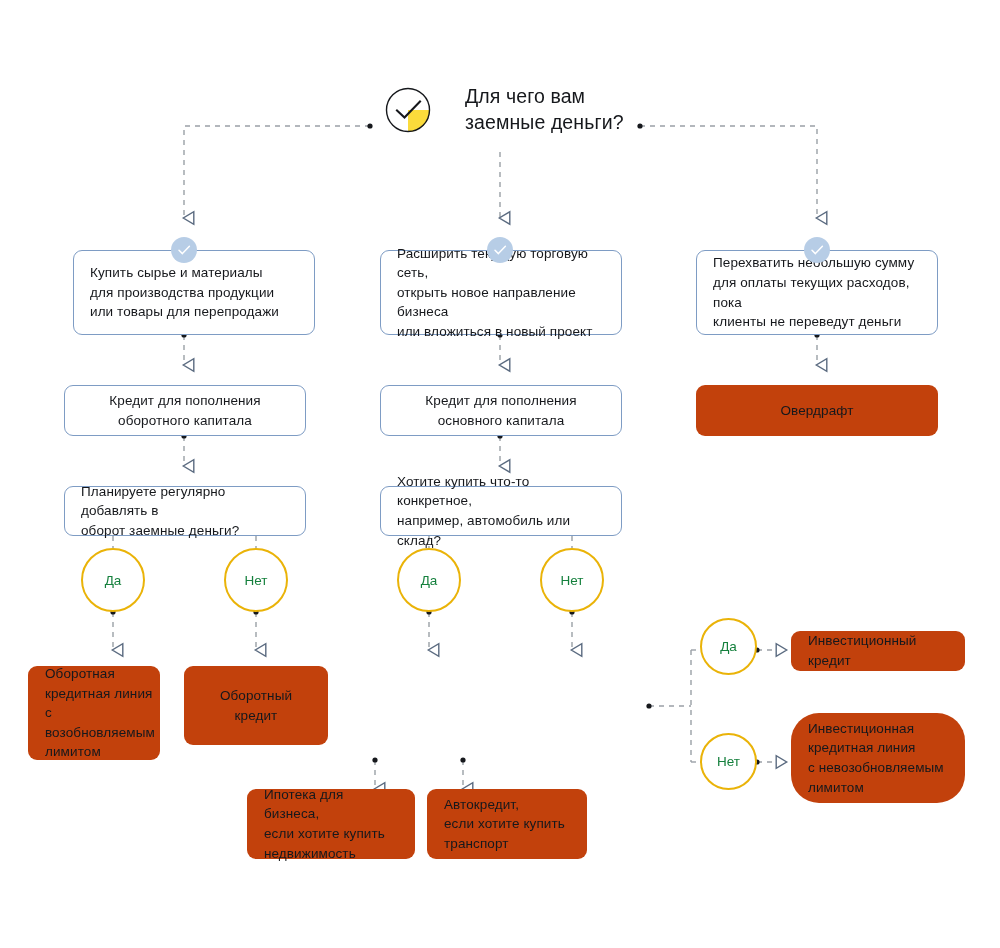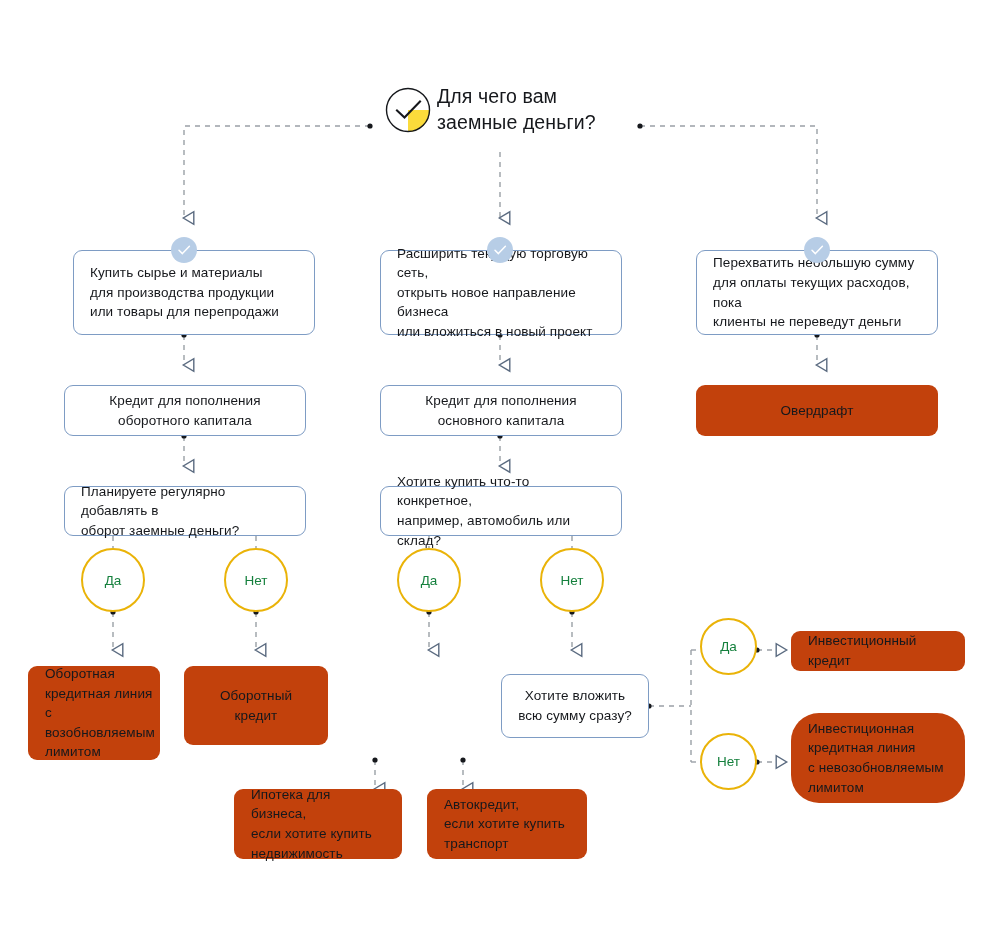--- a/index.html
+++ b/index.html
@@ -58,21 +58,21 @@
     display: flex;
     align-items: center;
     justify-content: center;
     font-size: 13.5px;
     color: #15803d;
   }
   .title-wrap {
     position: absolute;
     display: flex;
     align-items: center;
-    gap: 4px;
+    gap: 32px;
   }
   .title-text {
     font-size: 19.5px;
     line-height: 1.33;
     color: #16181c;
     white-space: pre-line;
     letter-spacing: 0.1px;
   }
   .badge {
     position: absolute;
@@ -252,26 +252,22 @@
 
   <div class="node box filled left" style="left:28px; top:666px; width:132px; height:94px;">
     <span style="white-space:pre-line;">Оборотная
 кредитная линия
 с возобновляемым
 лимитом</span>
   </div>
   <div class="node box filled center" style="left:184px; top:666px; width:144px; height:79px;">
     <span style="white-space:pre-line;">Оборотный кредит</span>
   </div>
-  <div class="node box outlined center" style="left:501px; top:674px; width:148px; height:64px;">
-    <span style="white-space:pre-line;">Хотите вложить
-всю сумму сразу?</span>
-  </div>
-
-  <div class="node box filled left" style="left:234px; top:789px; width:168px; height:70px;">
+
+  <div class="node box filled left" style="left:247px; top:789px; width:168px; height:70px;">
     <span style="white-space:pre-line;">Ипотека для бизнеса,
 если хотите купить
 недвижимость</span>
   </div>
   <div class="node box filled left" style="left:427px; top:789px; width:160px; height:70px;">
     <span style="white-space:pre-line;">Автокредит,
 если хотите купить
 транспорт</span>
   </div>
 

